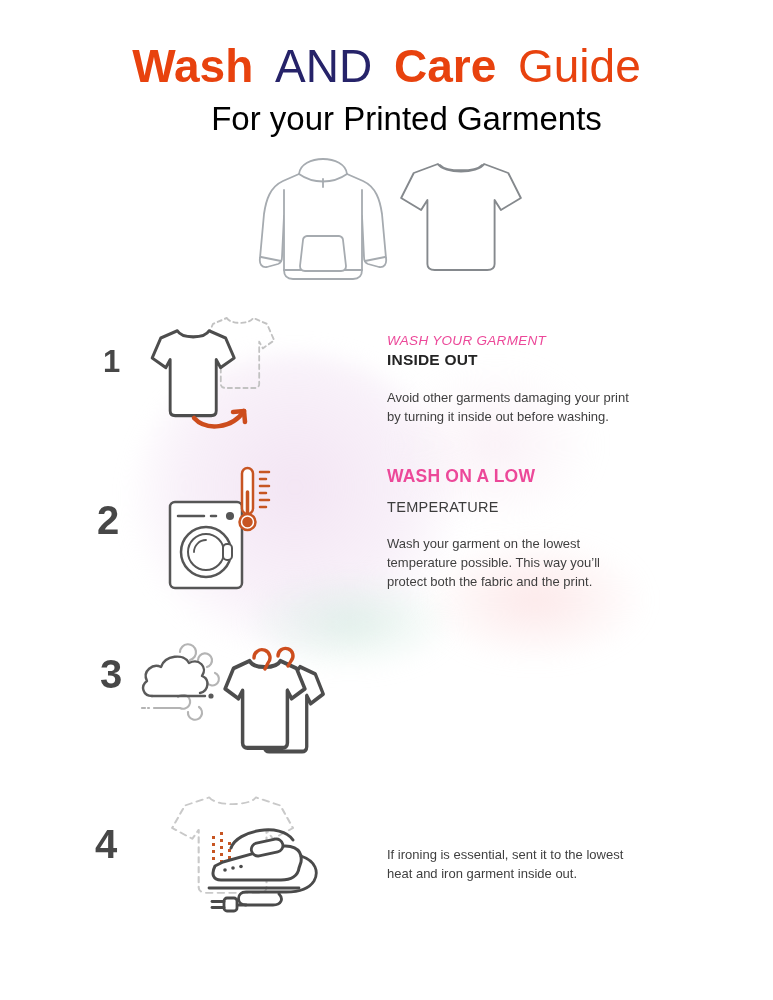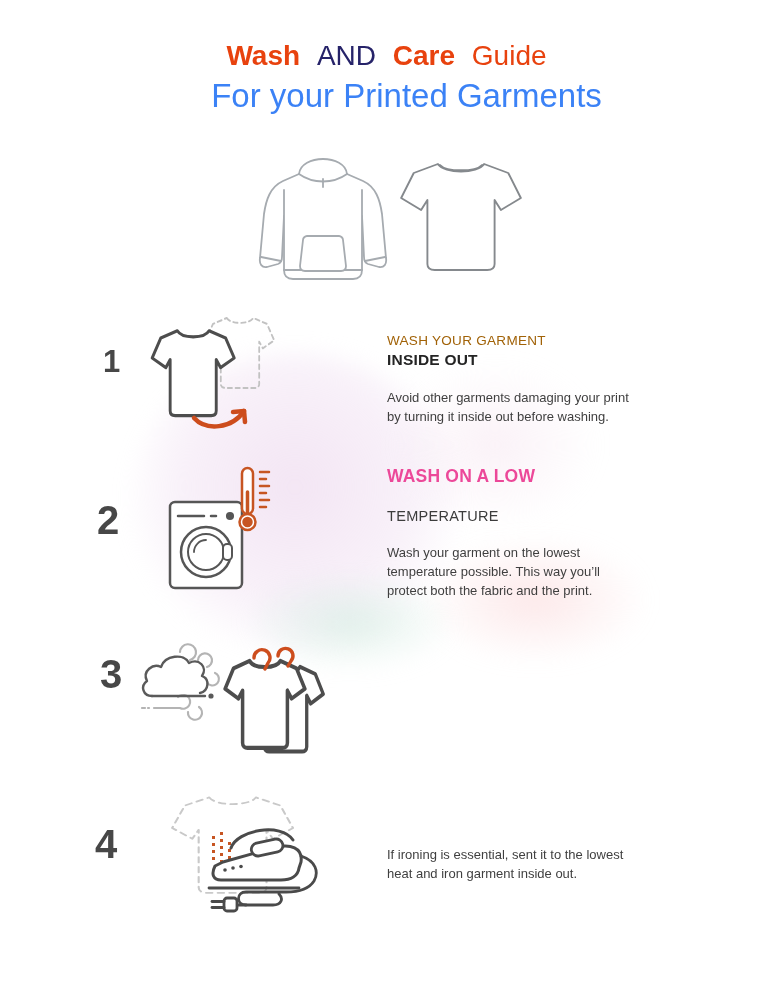--- a/index.html
+++ b/index.html
@@ -14,26 +14,26 @@
   .blob-pink-right{left:420px;top:535px;width:230px;height:130px;
     background:radial-gradient(ellipse at 50% 50%, rgba(250,210,212,0.50) 0%, rgba(250,210,212,0) 70%);}
   .blob-mint{left:245px;top:572px;width:210px;height:100px;
     background:radial-gradient(ellipse at 50% 50%, rgba(210,234,224,0.65) 0%, rgba(210,234,224,0) 72%);}
   .blob-pink-top{left:390px;top:360px;width:210px;height:170px;
     background:radial-gradient(ellipse at 50% 50%, rgba(244,222,236,0.40) 0%, rgba(244,222,236,0) 70%);}
   .content{position:relative;z-index:1;}
 
   
   .title{position:absolute;left:0;top:38px;width:773px;text-align:center;line-height:1.25;}
-  .title-line1{font-size:28px;}
+  .title-line1{font-size:46px;}
   .title-line1 span + span{margin-left:9px;}
   .t-orange-bold{color:#e8420e;font-weight:700;}
   .t-orange{color:#e8420e;font-weight:400;}
   .t-navy{color:#262369;font-weight:400;}
-  .title-line2{font-size:33px;color:#3b82f6;font-weight:400;margin-top:2px;padding-left:40px;}
+  .title-line2{font-size:33px;color:#000000;font-weight:400;margin-top:2px;padding-left:40px;}
 
   
   .garment{position:absolute;}
   .garment-hoodie{left:253px;top:146px;}
   .garment-tee{left:396px;top:156px;}
 
   
   .step-number{position:absolute;font-weight:700;color:#474747;}
   .num-1{left:103px;top:344px;font-size:31px;}
   .num-2{left:97px;top:498px;font-size:40px;}
@@ -45,24 +45,24 @@
   .icon-2{left:168px;top:466px;}
   .icon-3{left:140px;top:638px;}
   .icon-4{left:167px;top:792px;}
 
   .step-text{position:absolute;left:387px;width:310px;}
   .text-1{top:333px;}
   .text-2{top:466px;}
   .text-3{top:665px;}
   .text-4{top:826px;}
 
-  .h-small{font-size:13.5px;color:#a16207;letter-spacing:.3px;}
+  .h-small{font-size:13.5px;color:#ec4899;letter-spacing:.3px;font-style:italic;}
   .h-bold-md{font-size:15.5px;font-weight:700;color:#242424;letter-spacing:.2px;margin-top:3px;}
   .h-bold-lg{font-size:17.5px;font-weight:700;color:#ec4899;letter-spacing:.2px;}
-  .h-sub{font-size:14.5px;color:#3c3c3c;letter-spacing:.3px;margin-top:21px;}
+  .h-sub{font-size:14.5px;color:#3c3c3c;letter-spacing:.3px;margin-top:12px;}
   .h-inline{font-size:14.5px;color:#242424;}
   .h-inline .bold{font-weight:700;}
   .h-inline .reg{font-weight:400;color:#3c3c3c;margin-left:5px;}
   .step-body{font-size:13px;line-height:1.45;color:#3f3f3f;margin-top:20px;white-space:pre-line;}
 </style>
 </head>
 <body>
 
 <div class="canvas">
 

